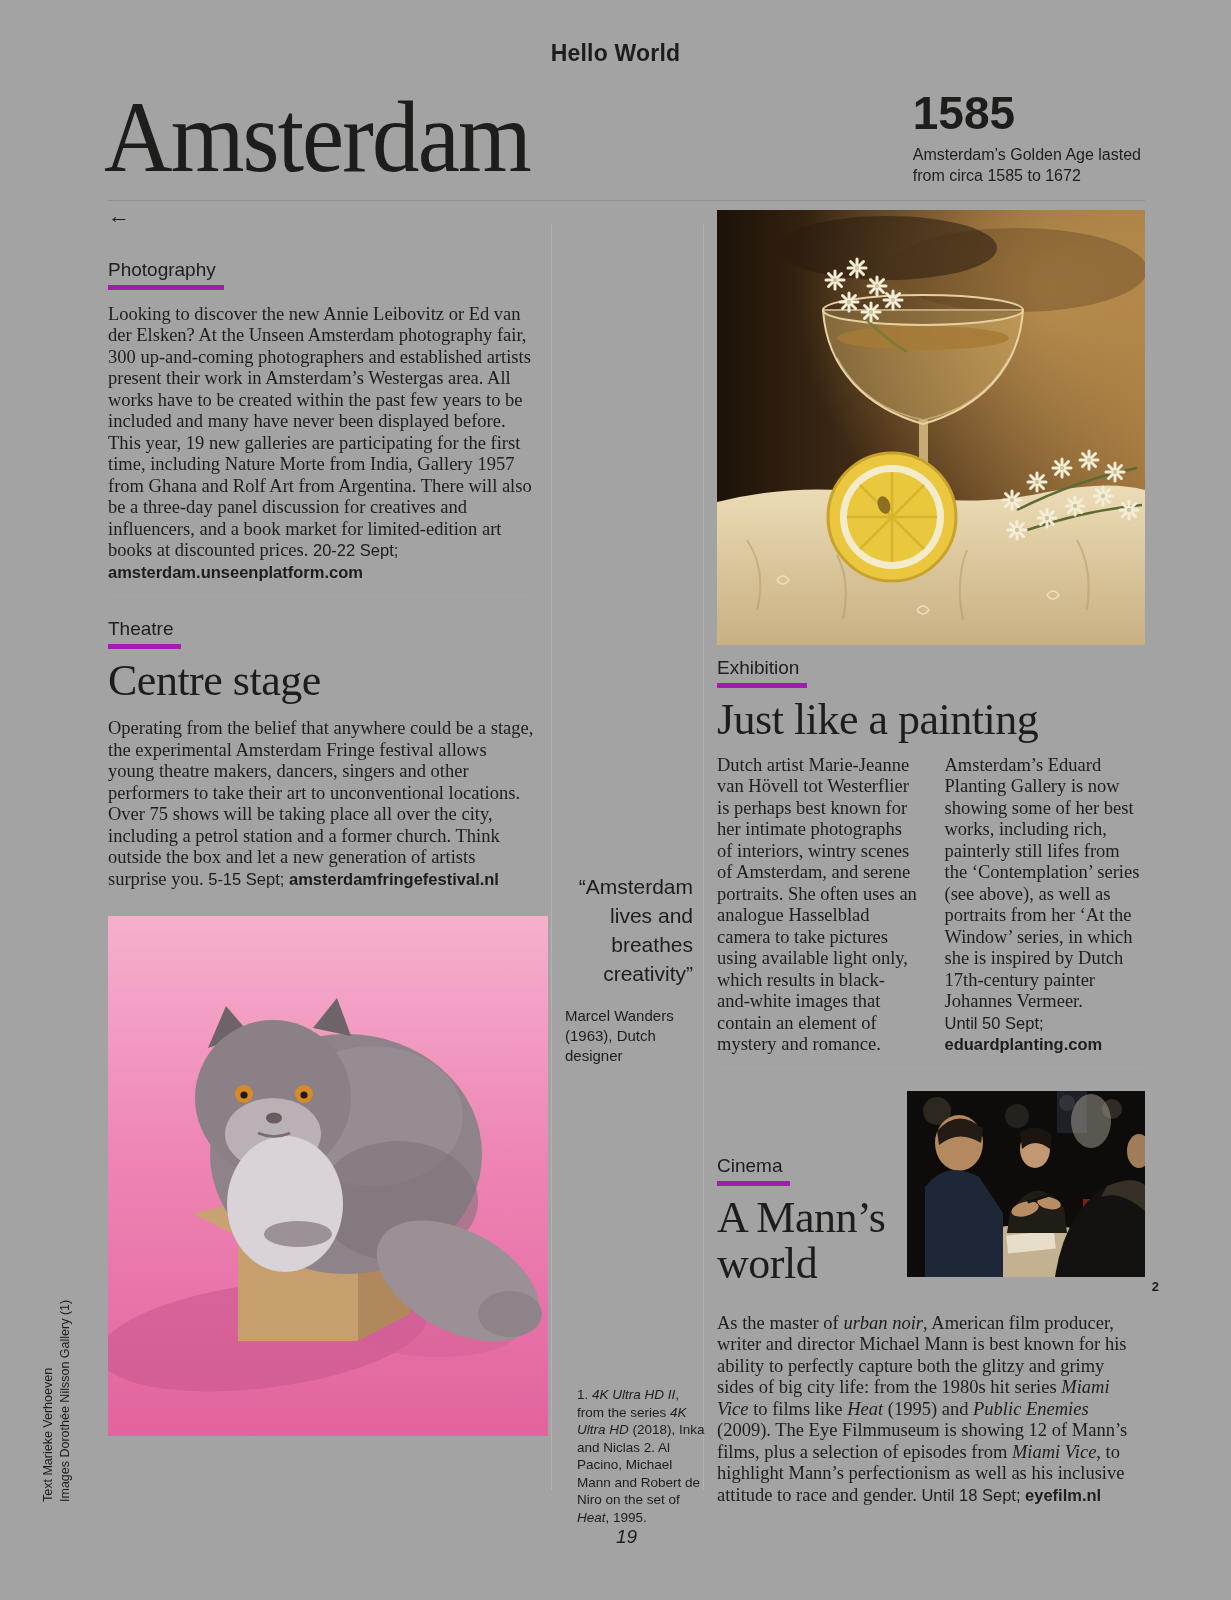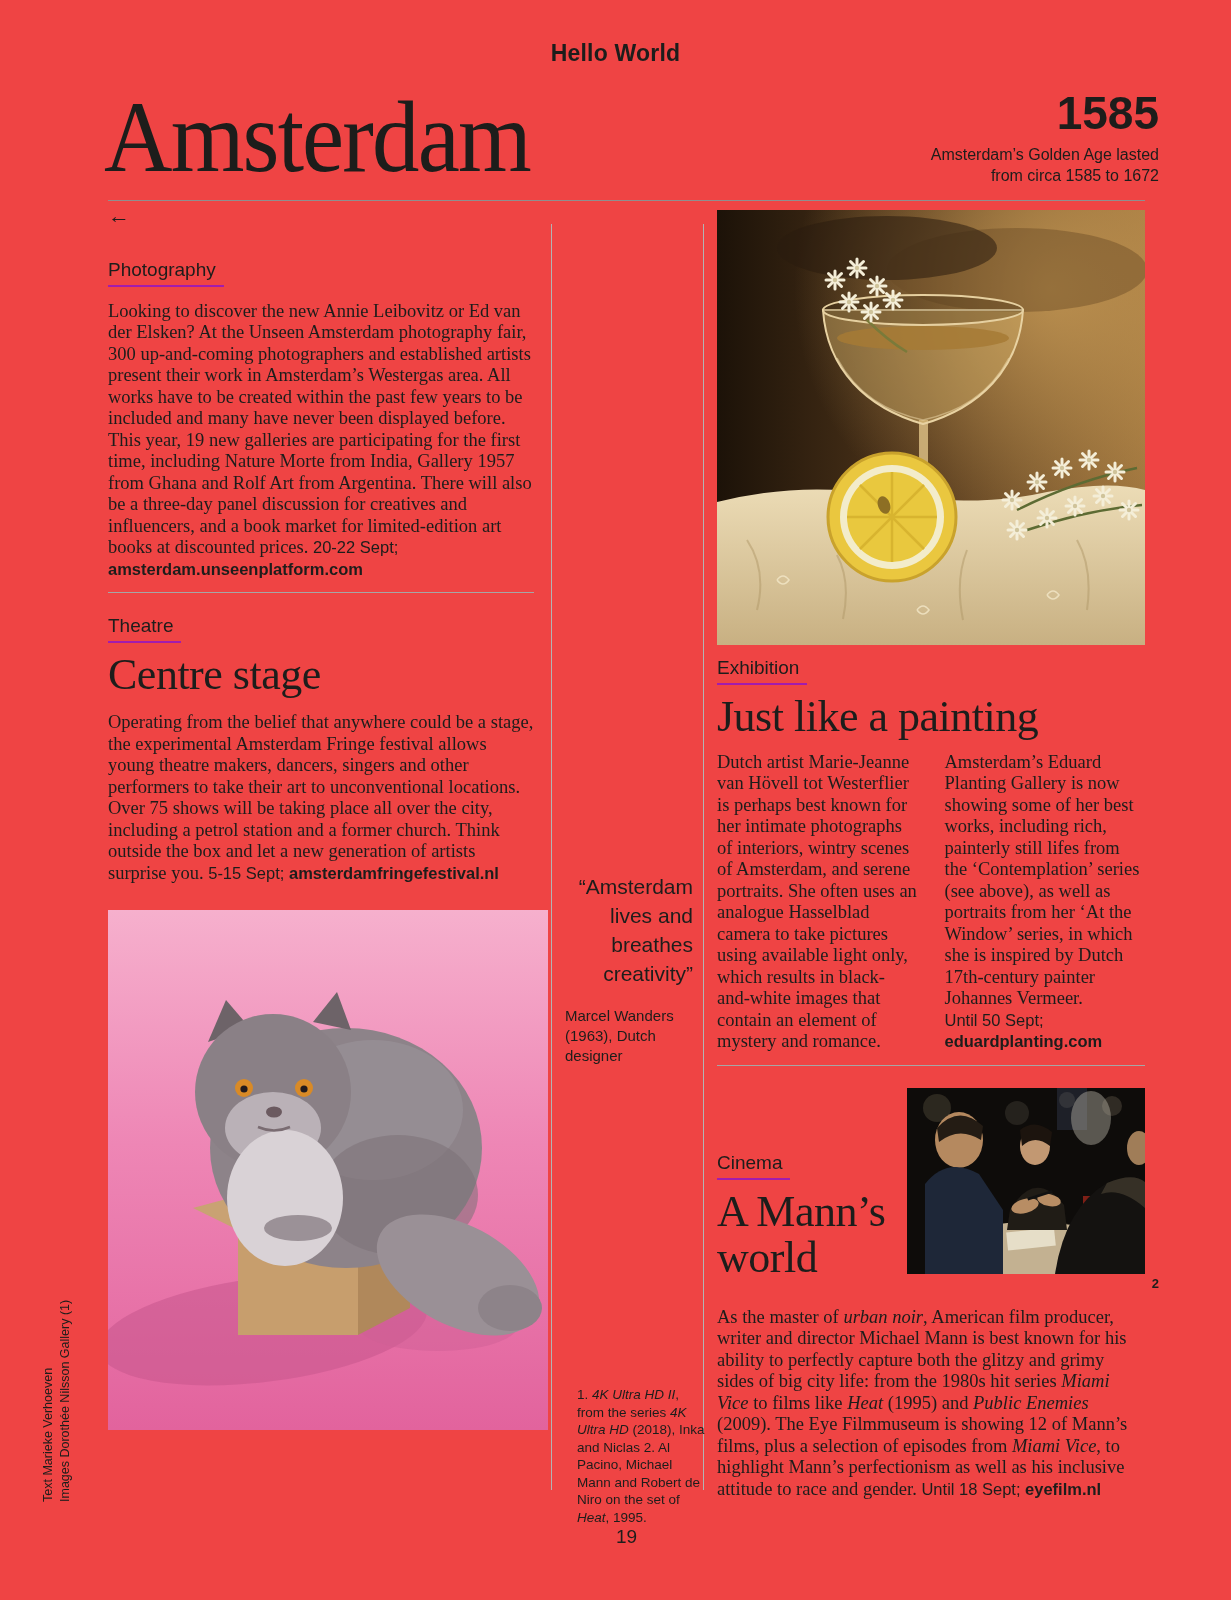--- a/index.html
+++ b/index.html
@@ -1,32 +1,32 @@
 <!DOCTYPE html>
 <html><head>
 <meta charset="utf-8">
 <style>
   html,body{margin:0;padding:0;background:#ffffff;}
-  .page{position:relative;width:1231px;height:1600px;background:#ef4444;overflow:hidden;
+  .page{position:relative;width:1231px;height:1600px;background:#a3a3a3;overflow:hidden;
         font-family:"Liberation Sans",sans-serif;color:#1d1d1b;}
   
   .kicker{position:absolute;top:40px;left:0;width:100%;text-align:center;
           font-size:23px;font-weight:700;letter-spacing:.2px;}
   .city{position:absolute;left:104px;top:86px;margin:0;font-family:"Liberation Serif",serif;
         font-weight:400;font-size:102px;line-height:1;letter-spacing:-2px;
         transform:scaleX(.93);transform-origin:0 0;}
-  .fact{position:absolute;right:72px;top:90px;text-align:right;}
+  .fact{position:absolute;right:90px;top:90px;}
   .fact-number{font-size:46px;font-weight:700;line-height:1;}
   .fact-caption{margin-top:8px;font-size:16px;line-height:21px;}
   .head-rule{position:absolute;left:108px;top:200px;width:1037px;height:1px;background:#8f8f8f;}
   .vdiv{position:absolute;top:224px;width:1px;height:1266px;background:#b3b3b3;}
   .vdiv.left{left:551px;} .vdiv.right{left:703px;}
   
   .sec-label{display:inline-block;font-size:19px;line-height:1.15;
-             padding:0 8px 4px 0;border-bottom:2px solid #a21caf;}
+             padding:0 8px 4px 0;border-bottom:5px solid #a21caf;}
   .headline{font-family:"Liberation Serif",serif;font-weight:400;margin:9px 0 0;
             font-size:54px;line-height:56px;letter-spacing:-.5px;}
   .headline.sm{font-size:44px;line-height:46px;}
   .body{font-family:"Liberation Serif",serif;font-size:18.5px;line-height:21.5px;margin:14px 0 0;}
   .meta{font-family:"Liberation Sans",sans-serif;font-size:16.5px;font-weight:400;}
   .meta-b{font-weight:700;}
   .block{display:block;}
   .it{font-style:italic;}
   .col-rule{height:1px;background:#a6a6a6;border:0;margin:12px 0 0;}
   .photo{display:block;}
@@ -46,21 +46,21 @@
   .two-col .body{flex:1;margin:0;}
   .cinema{position:relative;margin-top:0;}
   .cinema-label{margin-top:86px;}
   .cinema-head{width:195px;}
   .film-photo-wrap{position:absolute;top:22px;right:0;width:238px;height:186px;}
   .photo-num{position:absolute;right:-14px;top:210px;font-size:13px;font-weight:700;}
   .cinema-body{margin-top:26px;}
   
   .credits{position:absolute;left:40px;top:1502px;transform:rotate(-90deg);
            transform-origin:0 0;font-size:12.5px;line-height:17px;white-space:nowrap;}
-  .page-num{position:absolute;top:1526px;left:108px;width:1037px;text-align:center;font-size:19px;}
+  .page-num{position:absolute;top:1526px;left:108px;width:1037px;text-align:center;font-size:19px;font-style:italic;}
 </style>
 </head>
 <body>
 
 <div class="page">
 
   <div class="kicker">Hello World</div>
   <h1 class="city">Amsterdam</h1>
   <div class="fact">
     <div class="fact-number">1585</div>

